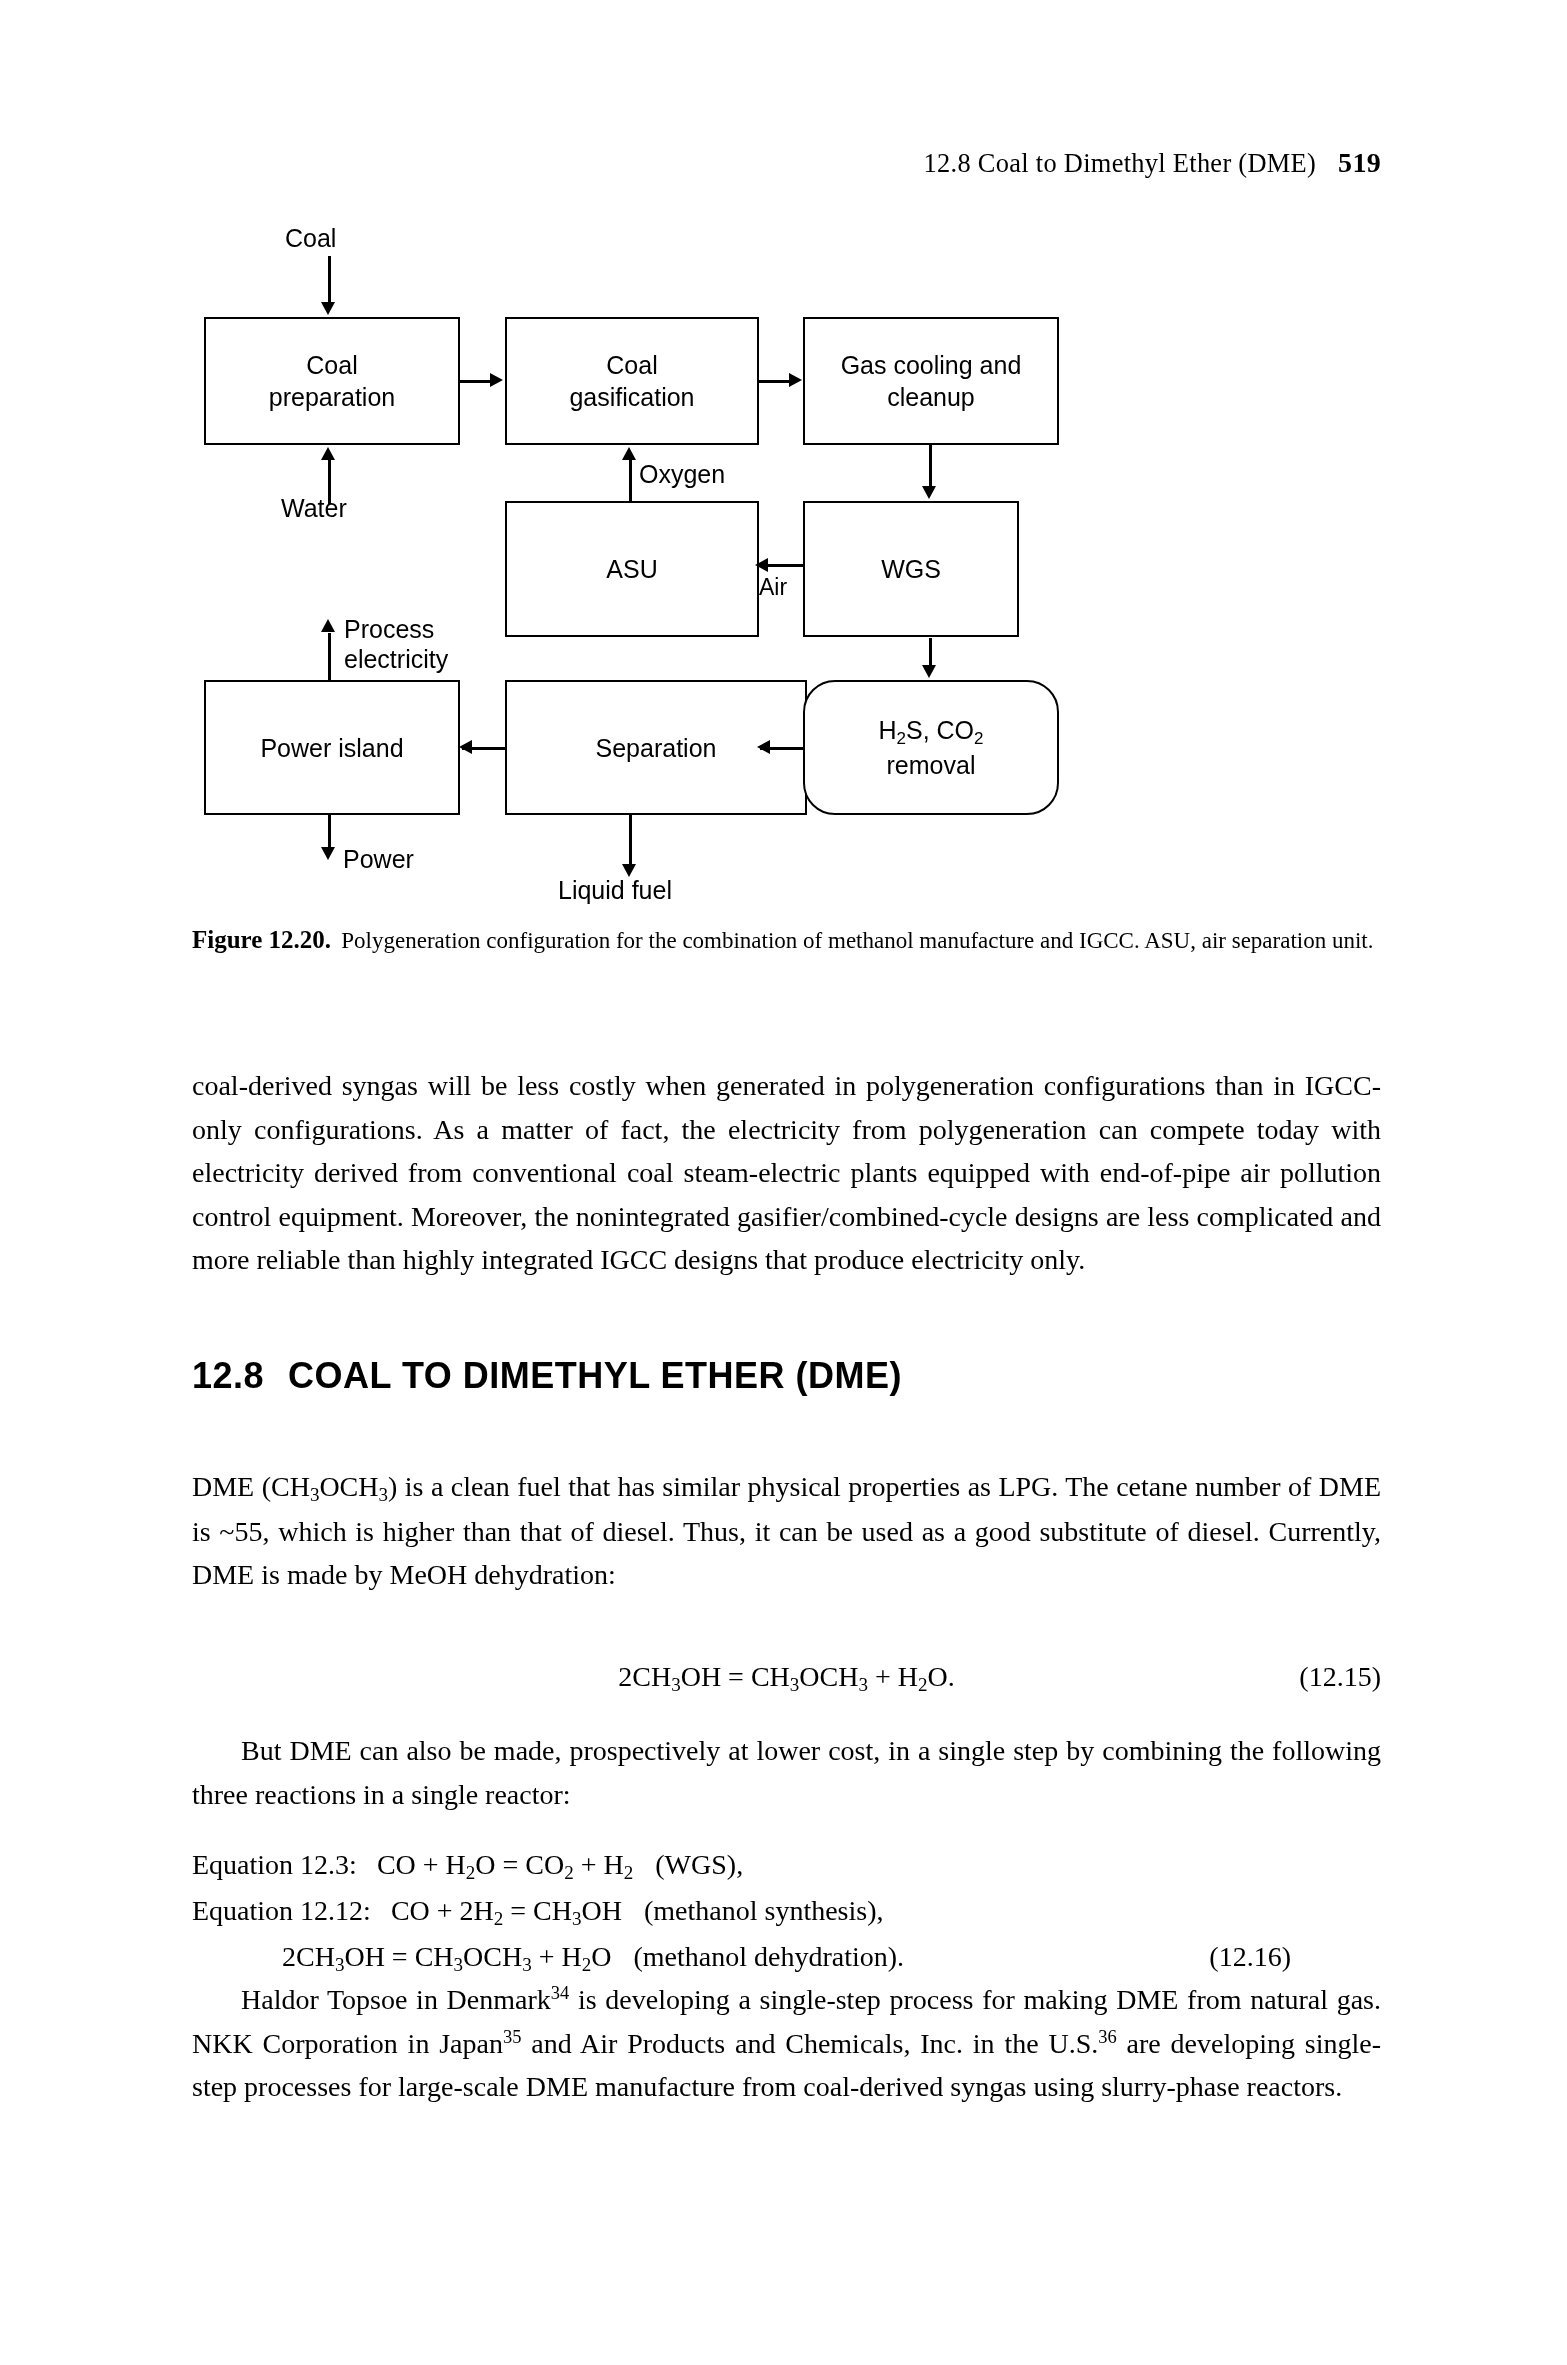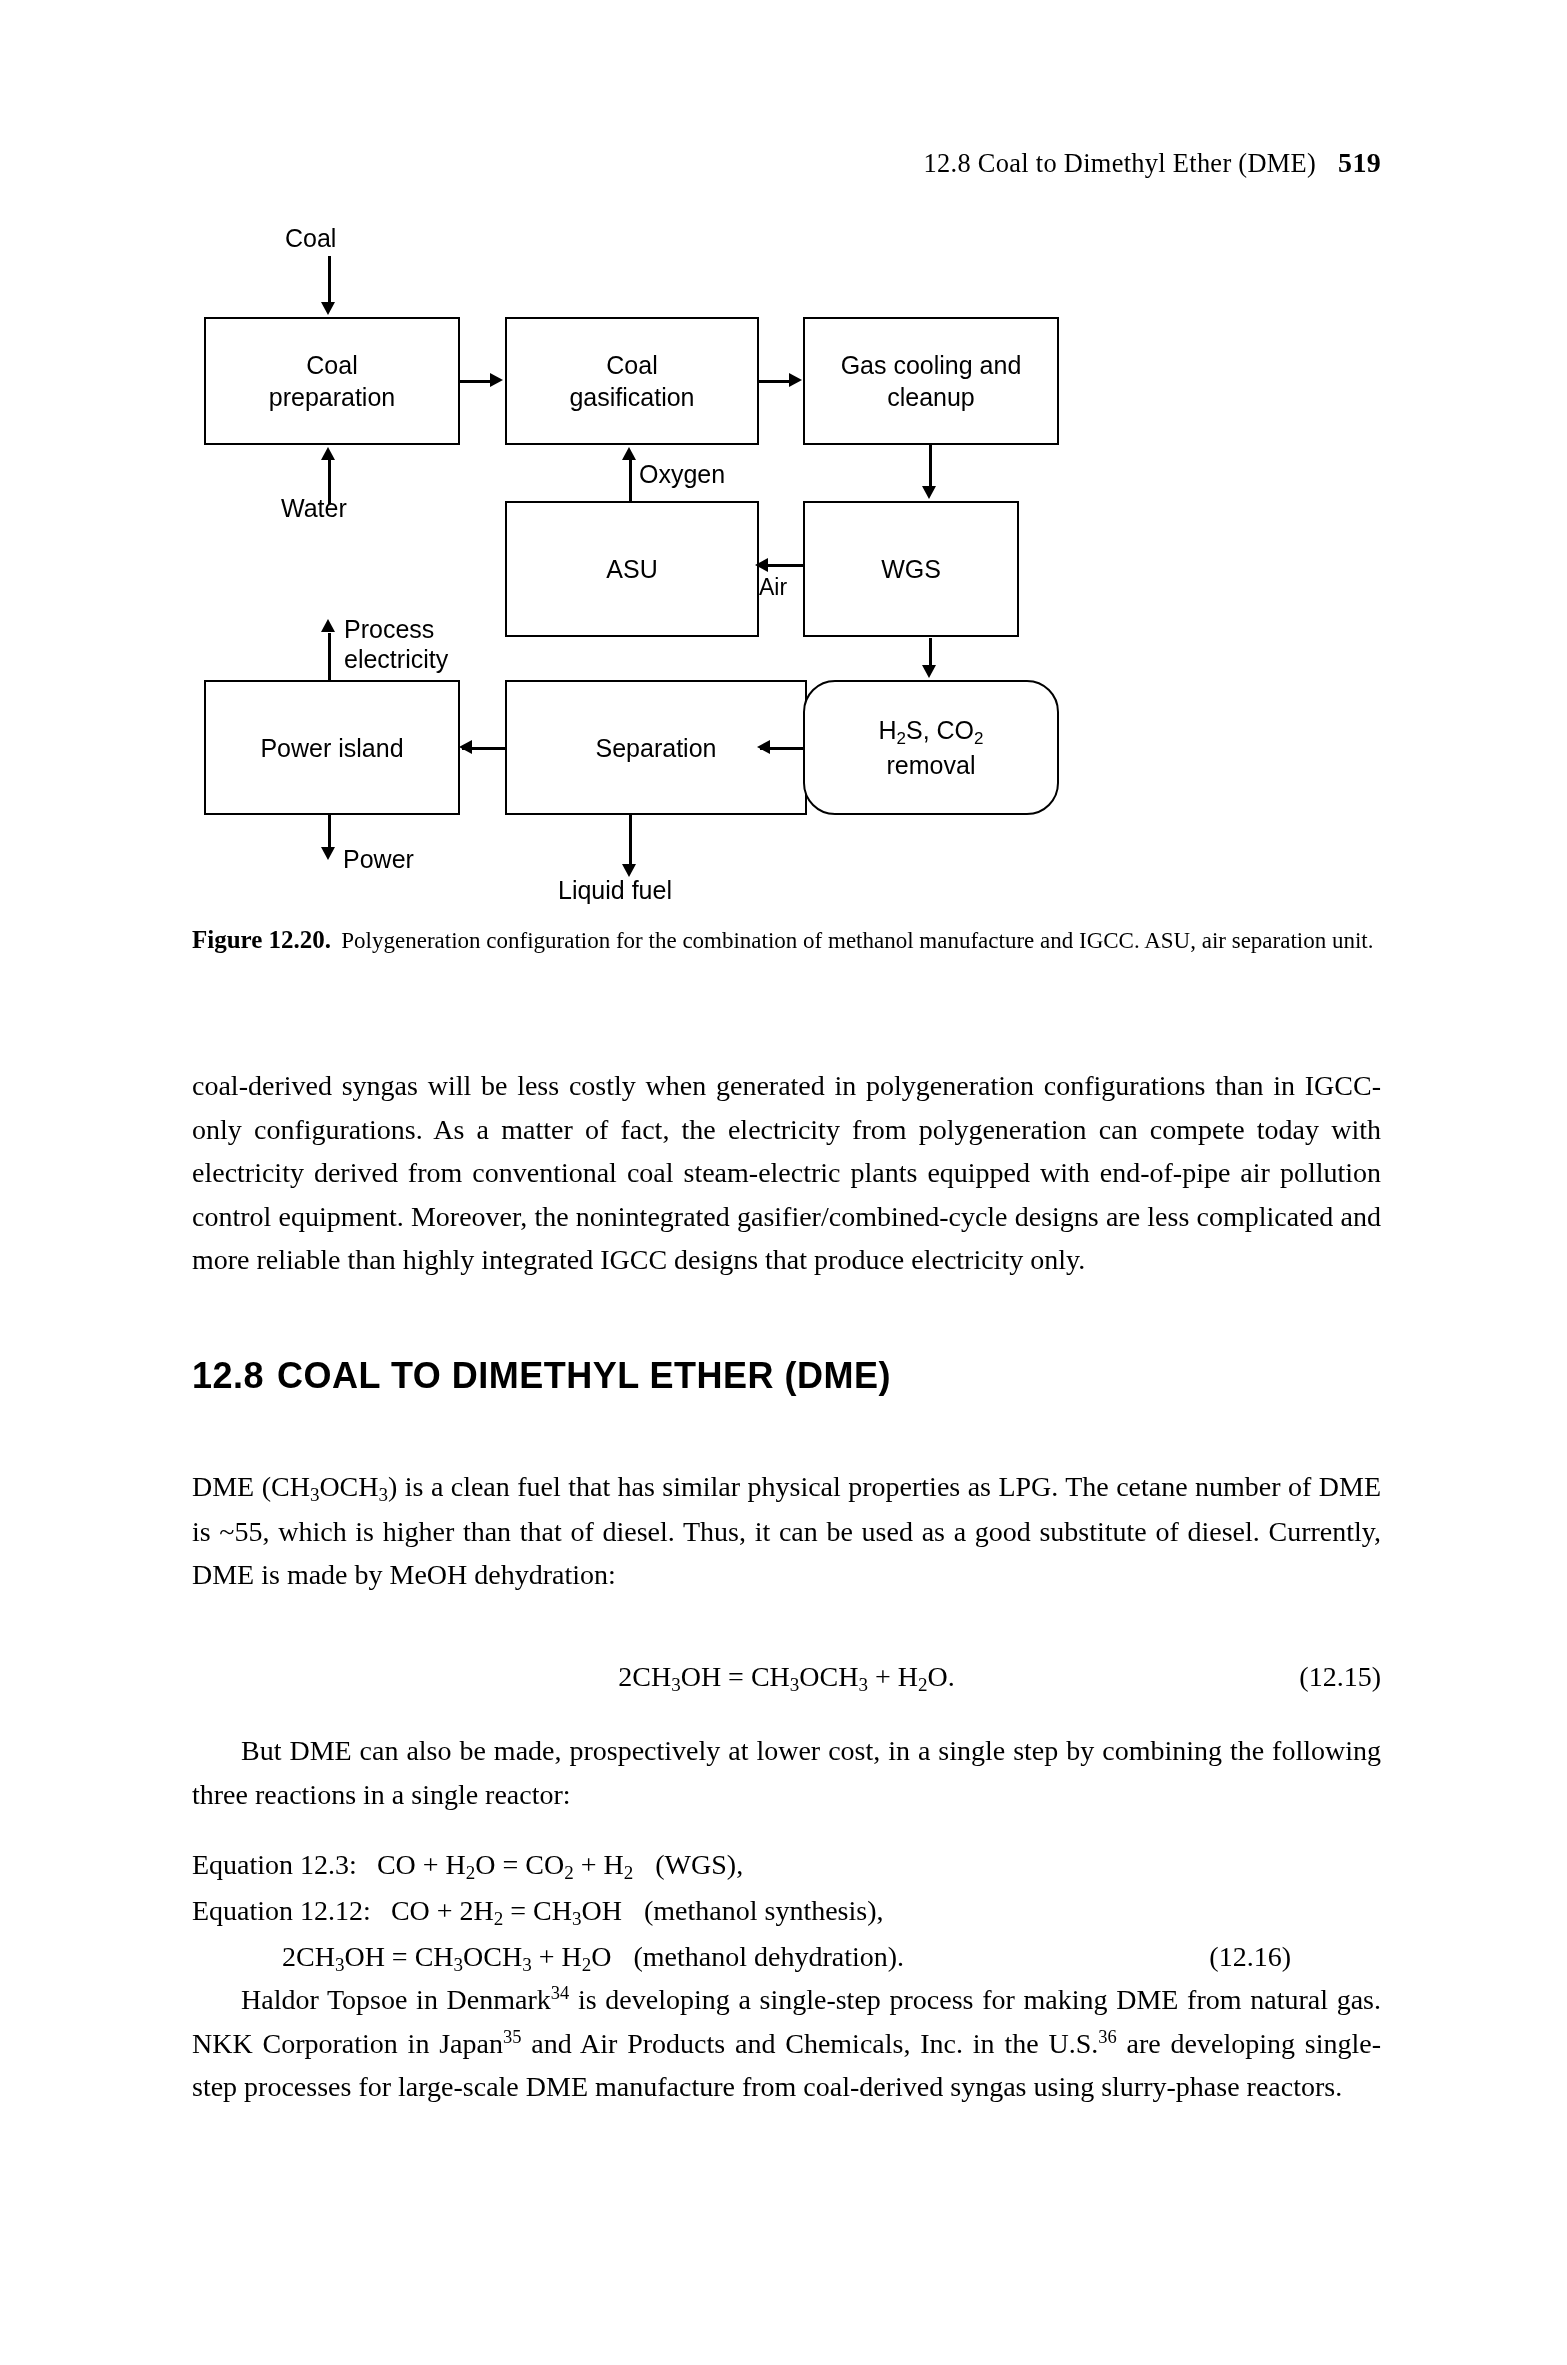--- a/index.html
+++ b/index.html
@@ -142,21 +142,21 @@
     position: absolute;
     left: 192px;
     top: 1355px;
     width: 1189px;
     font-family: "Liberation Sans", sans-serif;
     font-weight: bold;
     font-size: 36px;
     letter-spacing: 0.5px;
     white-space: nowrap;
   }
-  .heading .h-num { margin-right: 13px; }
+  .heading .h-num { margin-right: 24px; }
 
   
   .eqblock {
     position: absolute;
     left: 192px;
     width: 1189px;
     font-family: "Liberation Serif", serif;
     font-size: 28px;
   }
   .eq-row {

